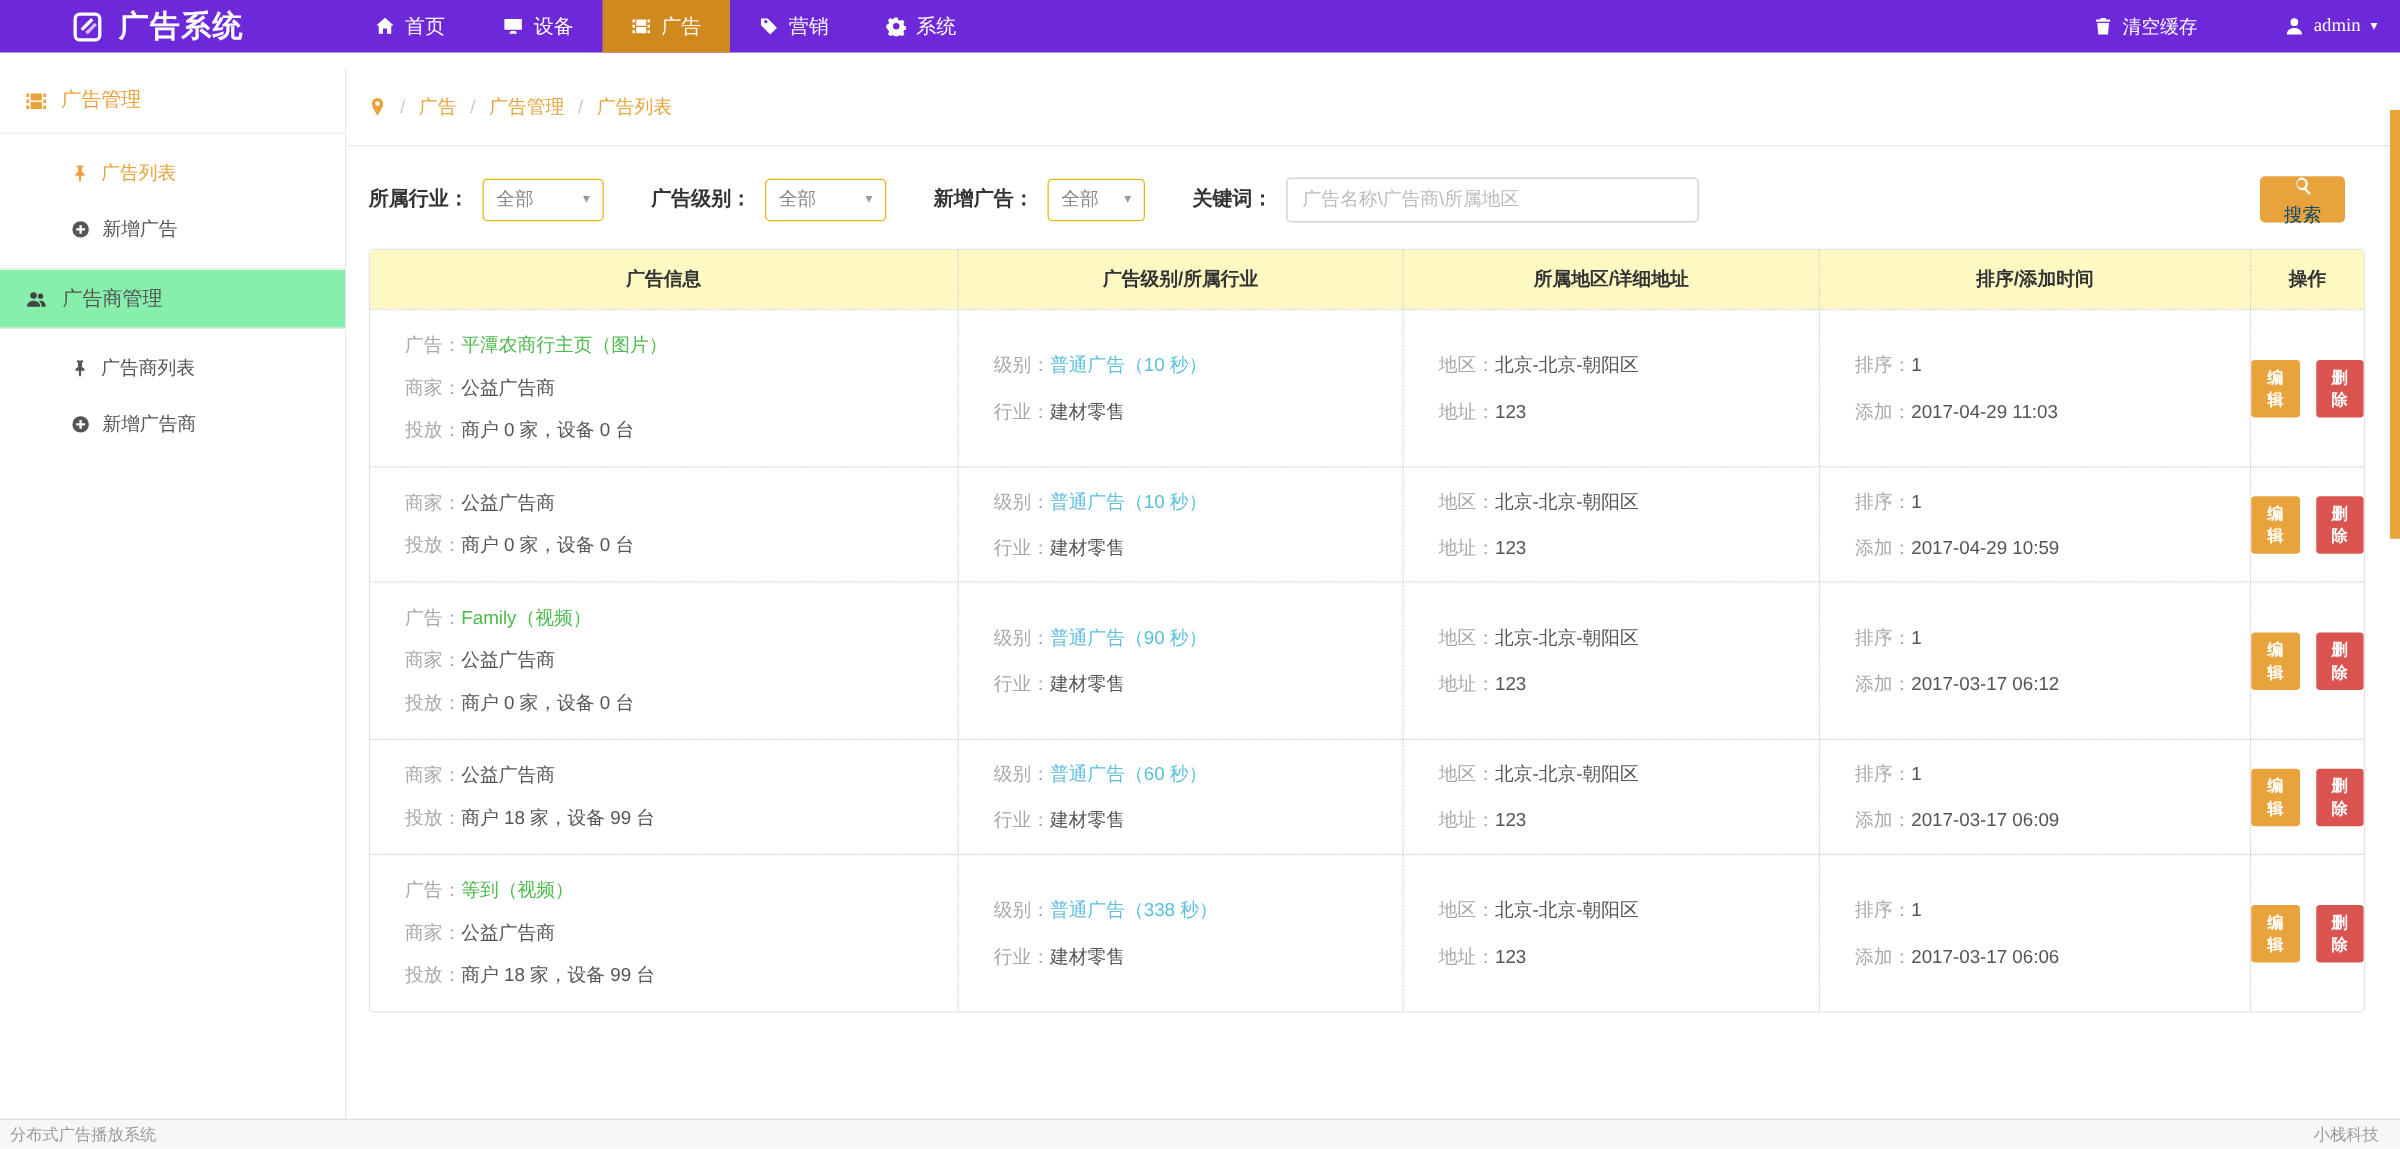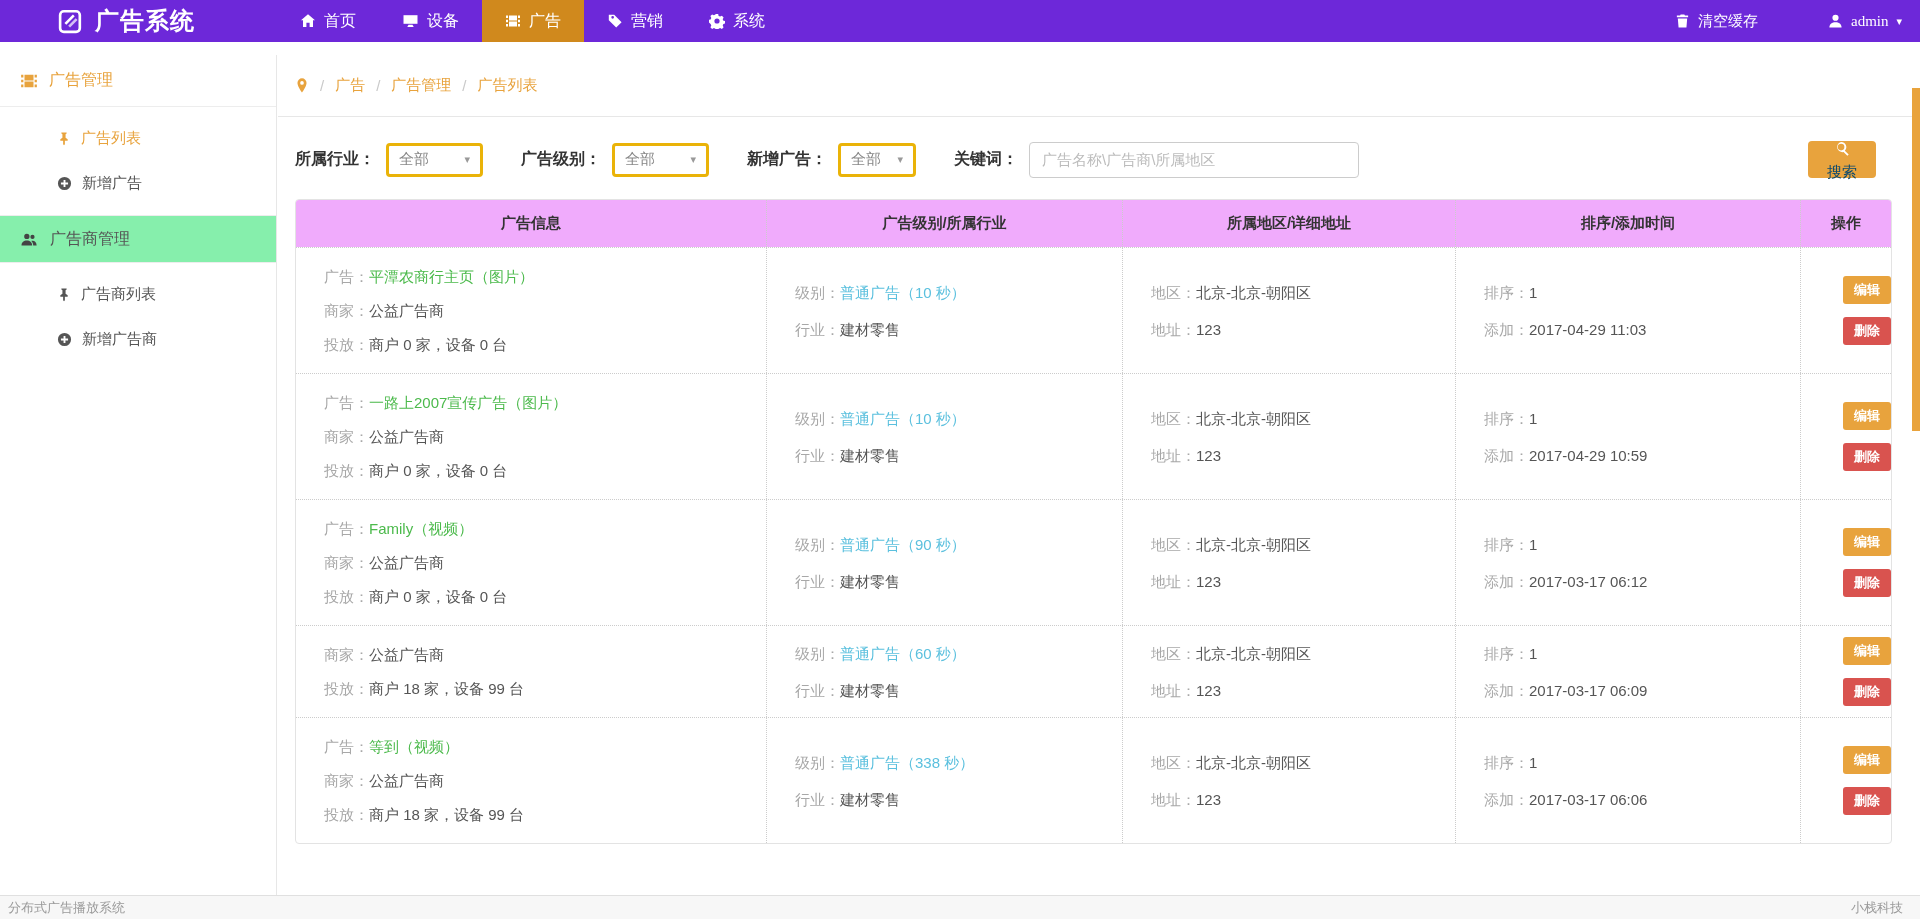--- a/index.html
+++ b/index.html
@@ -38,47 +38,47 @@
   
   .main { position:absolute; left:278px; top:55px; right:0; bottom:24px; background:#fff; overflow:hidden; }
   .breadcrumb-bar { height:62px; border-bottom:1px solid #e7e7e7; display:flex; align-items:center;
     gap:11px; padding-left:17px; font-size:15px; }
   .crumb { color:#e8a33d; cursor:pointer; }
   .crumb-sep { color:#c9c9c9; }
 
   
   .filter-bar { display:flex; align-items:center; padding:24px 44px 0 17px; }
   .f-label { font-size:16px; font-weight:bold; color:#333; margin-right:11px; white-space:nowrap; }
-  .f-select { height:34px; border:3px solid #eab308; border-radius:4px; background:#fff;
+  .f-select { height:34px; border:1px solid #eab308; border-radius:4px; background:#fff;
     display:flex; align-items:center; justify-content:space-between; padding:0 10px;
     color:#888; font-size:15px; cursor:pointer; margin-right:38px; }
   .f-select.w1 { width:97px; } .f-select.w2 { width:97px; } .f-select.w3 { width:78px; }
   .f-select .caret { color:#999; }
   .f-input { width:330px; height:36px; border:1px solid #ccc; border-radius:4px; padding:0 12px;
     font-size:15px; color:#555; font-family:inherit; outline:none; }
   .f-input::placeholder { color:#bcbcbc; }
   .search-btn { margin-left:auto; height:37px; padding:0 19px; background:#e8a33d; border:none;
     border-radius:4px; color:#0c4a6e; font-size:15px; font-family:Liberation Serif, serif; display:flex;
     align-items:center; gap:7px; cursor:pointer;flex-direction:column; }
 
   
   .table-wrap { margin:21px 28px 0 17px; border:1px solid #e3e3e3; border-radius:4px;
     background:#fff; overflow:hidden; }
-  .thead { display:flex; background:#f0abfc; }
+  .thead { display:flex; background:#fef9c3; }
   .th { padding:14px 0; text-align:center; font-size:15px; font-weight:bold; color:#333; }
   .th + .th { border-left:1px dotted #ccc; }
   .c1 { width:470px; } .c2 { width:356px; } .c3 { width:333px; } .c4 { width:345px; } .c5 { flex:1; }
   .trow { display:flex; border-top:1px dotted #ccc; }
   .cell { padding:18px 10px 18px 28px; font-size:15px; }
   .cell + .cell { border-left:1px dotted #ccc; }
   .cell p { line-height:21px; margin-bottom:13px; white-space:nowrap; }
   .cell p:last-child { margin-bottom:0; }
   .cell.mid { display:flex; flex-direction:column; justify-content:center; gap:16px; padding-top:0; padding-bottom:0; }
   .cell.mid p { margin:0; }
-  .cell.ops { display:flex; flex-direction:column; align-items:flex-end; justify-content:center;
+  .cell.ops { display:flex; flex-direction:row; align-items:center; justify-content:center;
     gap:13px; padding:0; }
   .lbl { color:#a8a8a8; }
   .val { color:#555; }
   .link-green { color:#4cba4c; cursor:pointer; }
   .link-blue { color:#5bc0de; cursor:pointer; }
   .btn { border:none; border-radius:3px; color:#fff; font-size:13px; font-weight:bold;
     padding:5px 11px; font-family:inherit; cursor:pointer; }
   .btn.edit { background:#e8a33d; }
   .btn.del { background:#d9534f; }
 
@@ -298,21 +298,20 @@
       <p><span class="lbl">添加：</span><span class="val">2017-04-29 11:03</span></p>
     </div>
     <div class="cell ops c5">
       <button class="btn edit">编辑</button>
       <button class="btn del">删除</button>
     </div>
   </div>
 
   <div class="trow">
     <div class="cell c1">
-      <p><span class="lbl">广告：</span><span class="link-green">一路上2007宣传广告（图片）</span></p>
       <p><span class="lbl">商家：</span><span class="val">公益广告商</span></p>
       <p><span class="lbl">投放：</span><span class="val">商户 0 家，设备 0 台</span></p>
     </div>
     <div class="cell mid c2">
       <p><span class="lbl">级别：</span><span class="link-blue">普通广告（10 秒）</span></p>
       <p><span class="lbl">行业：</span><span class="val">建材零售</span></p>
     </div>
     <div class="cell mid c3">
       <p><span class="lbl">地区：</span><span class="val">北京-北京-朝阳区</span></p>
       <p><span class="lbl">地址：</span><span class="val">123</span></p>

